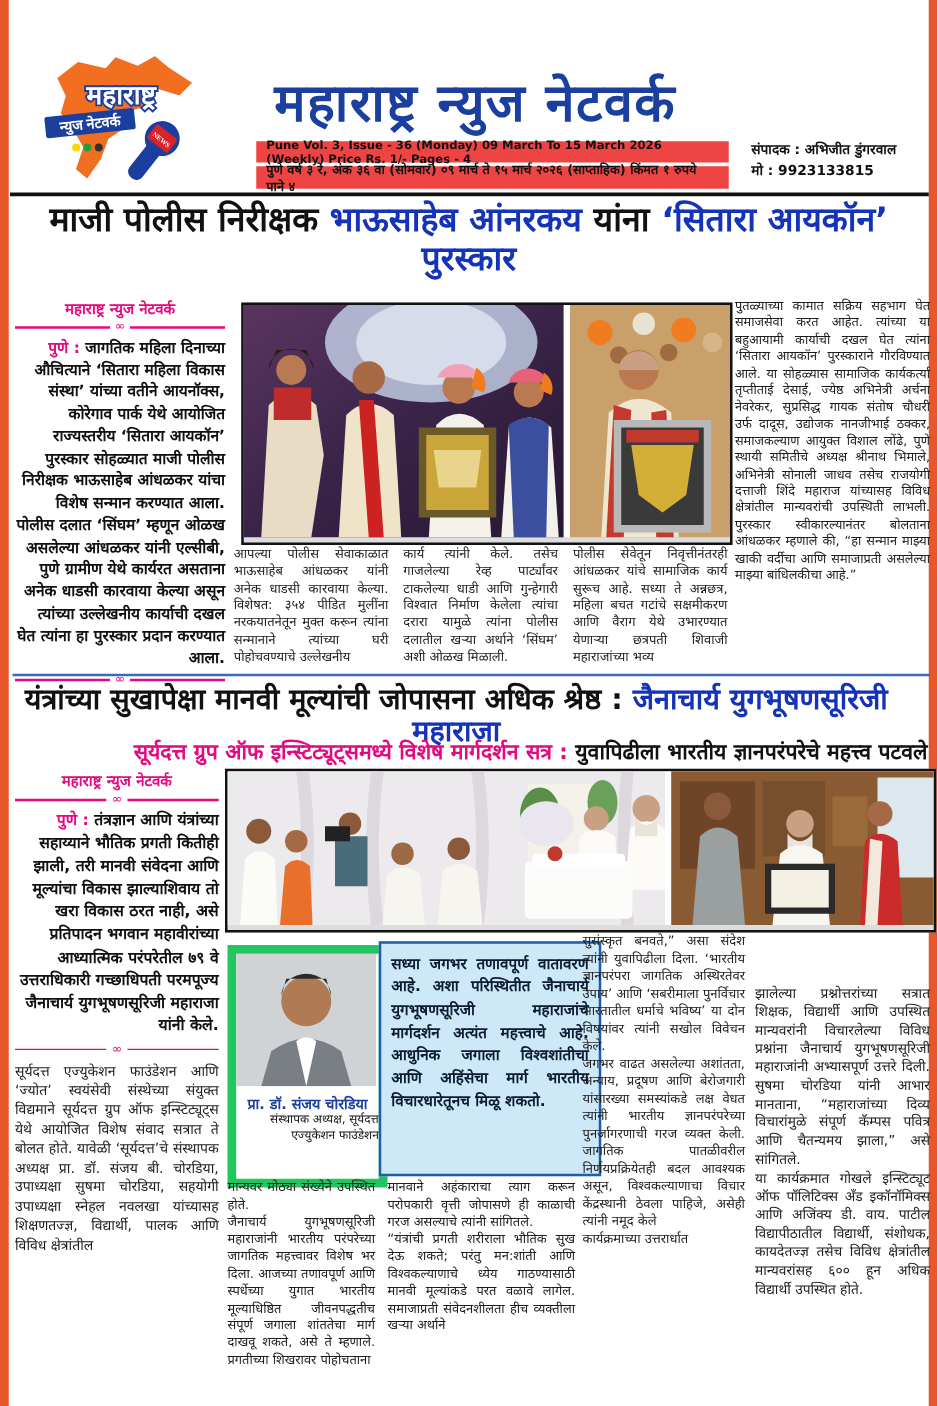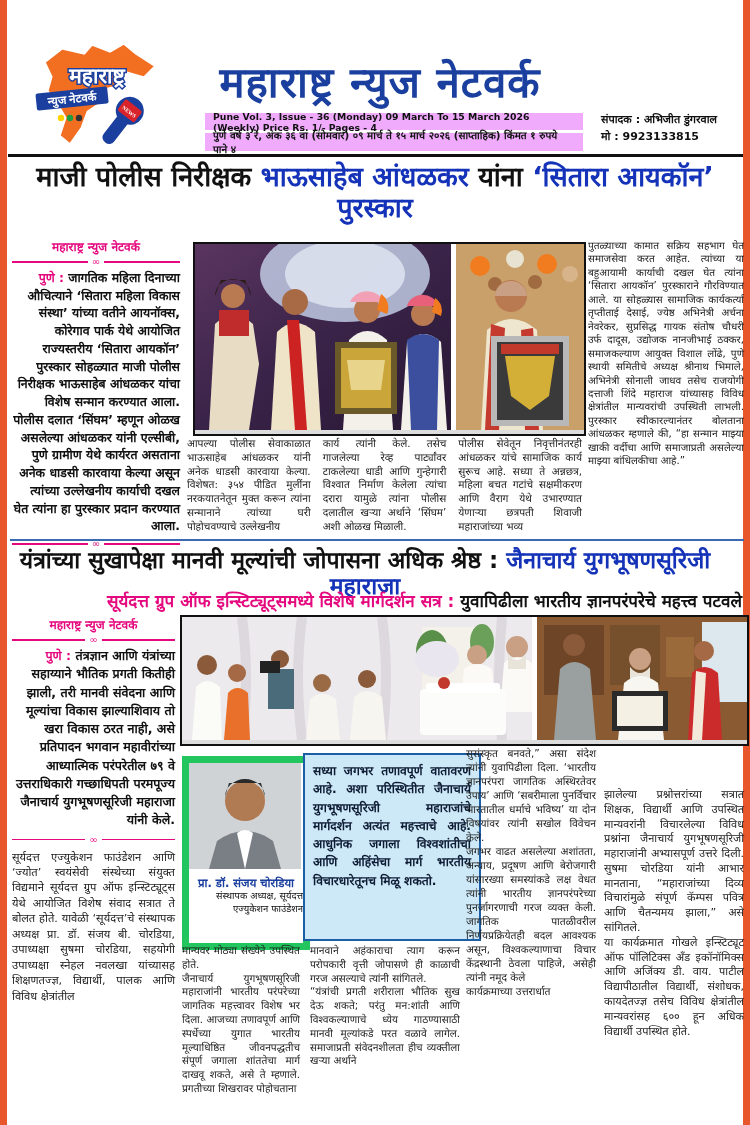--- a/index.html
+++ b/index.html
@@ -2,21 +2,21 @@
 <html><head>
 <meta charset="utf-8">
 <style>
   html,body{margin:0;padding:0;background:#fff;}
   .page{position:relative;width:750px;height:1125px;background:#fff;overflow:hidden;
         font-family:"DejaVu Sans",sans-serif;color:#1a1a1a;}
   .abs{position:absolute;}
   .edge{position:absolute;top:0;width:7px;height:1125px;background:#e8562b;}
   
   .np-title{font-size:42px;font-weight:bold;color:#1b3f9e;letter-spacing:1px;text-align:center;}
-  .gray-bar{background:#f0abfc;color:#111;font-weight:bold;display:flex;align-items:center;padding:0 8px;}
+  .gray-bar{background:#ef4444;color:#111;font-weight:bold;display:flex;align-items:center;padding:0 8px;}
   .editor{font-size:11px;font-weight:bold;line-height:1.5;color:#111;}
   .rule-black{background:#111;}
   .rule-blue{background:#3b6ab2;}
   
   .h1line{font-size:27px;font-weight:bold;text-align:center;line-height:1.15;}
   .h2line{font-size:23px;font-weight:bold;text-align:center;line-height:1.15;}
   .blue{color:#1533b8;} .black{color:#111;} .pink{color:#e5097f;}
   .sub1{font-size:21px;font-weight:bold;text-align:center;color:#e5097f;}
   .sub2{font-size:17px;font-weight:bold;text-align:right;}
   
@@ -70,21 +70,21 @@
   <div class="abs gray-bar" style="left:205px;top:133px;width:362px;height:18px;font-size:10.3px;">पुणे वर्ष ३ रे,  अंक ३६ वा  (सोमवार) ०९ मार्च ते १५ मार्च २०२६  (साप्ताहिक)  किंमत १ रुपये   पाने ४</div>
 
   <div class="abs editor" style="left:601px;top:112px;width:145px;">
     <div>संपादक : अभिजीत डुंगरवाल</div>
     <div>मो : 9923133815</div>
   </div>
 
   <div class="abs rule-black" style="left:8px;top:154px;width:735px;height:2.5px;"></div>
 
   <div class="abs h1line" style="left:8px;top:161px;width:734px;">
-    <span class="black">माजी पोलीस निरीक्षक </span><span class="blue">भाऊसाहेब आंधळकर </span><span class="black">यांना </span><span class="blue">‘सितारा आयकॉन’ पुरस्कार</span>
+    <span class="black">माजी पोलीस निरीक्षक </span><span class="blue">भाऊसाहेब आंनरकय </span><span class="black">यांना </span><span class="blue">‘सितारा आयकॉन’ पुरस्कार</span>
   </div>
 
   <div class="abs" style="left:12px;top:238px;width:168px;">
     <div class="byline">महाराष्ट्र न्युज नेटवर्क</div>
     <div class="orn">
         <span>∞</span>
       </div>
     <p class="lead-col"><span class="pink">पुणे : </span><span>जागतिक महिला दिनाच्या औचित्याने ‘सितारा महिला विकास संस्था’ यांच्या वतीने आयनॉक्स, कोरेगाव पार्क येथे आयोजित राज्यस्तरीय ‘सितारा आयकॉन’ पुरस्कार सोहळ्यात माजी पोलीस निरीक्षक भाऊसाहेब आंधळकर यांचा विशेष सन्मान करण्यात आला. पोलीस दलात ‘सिंघम’ म्हणून ओळख असलेल्या आंधळकर यांनी एल्सीबी, पुणे ग्रामीण येथे कार्यरत असताना अनेक धाडसी कारवाया केल्या असून त्यांच्या उल्लेखनीय कार्याची दखल घेत त्यांना हा पुरस्कार प्रदान करण्यात आला.</span></p>
     <div class="orn" style="margin-top:4px;">
         <span>∞</span>

